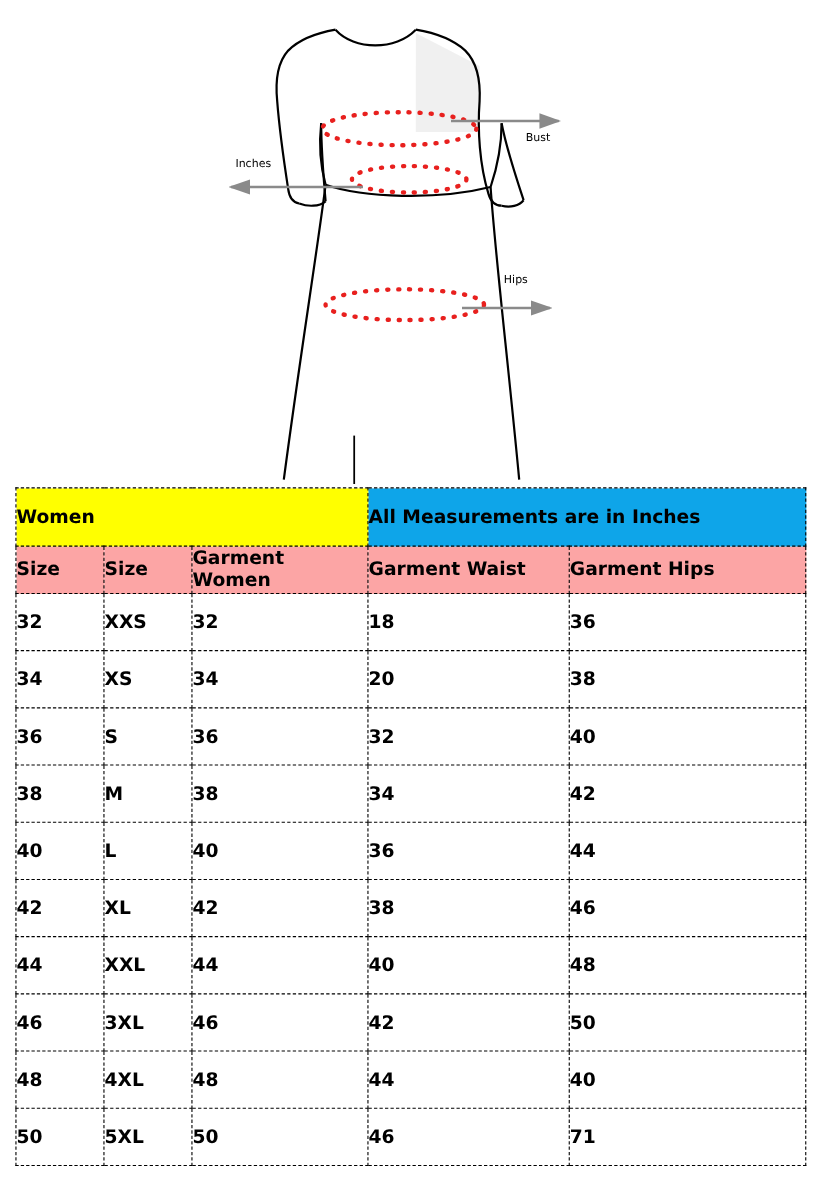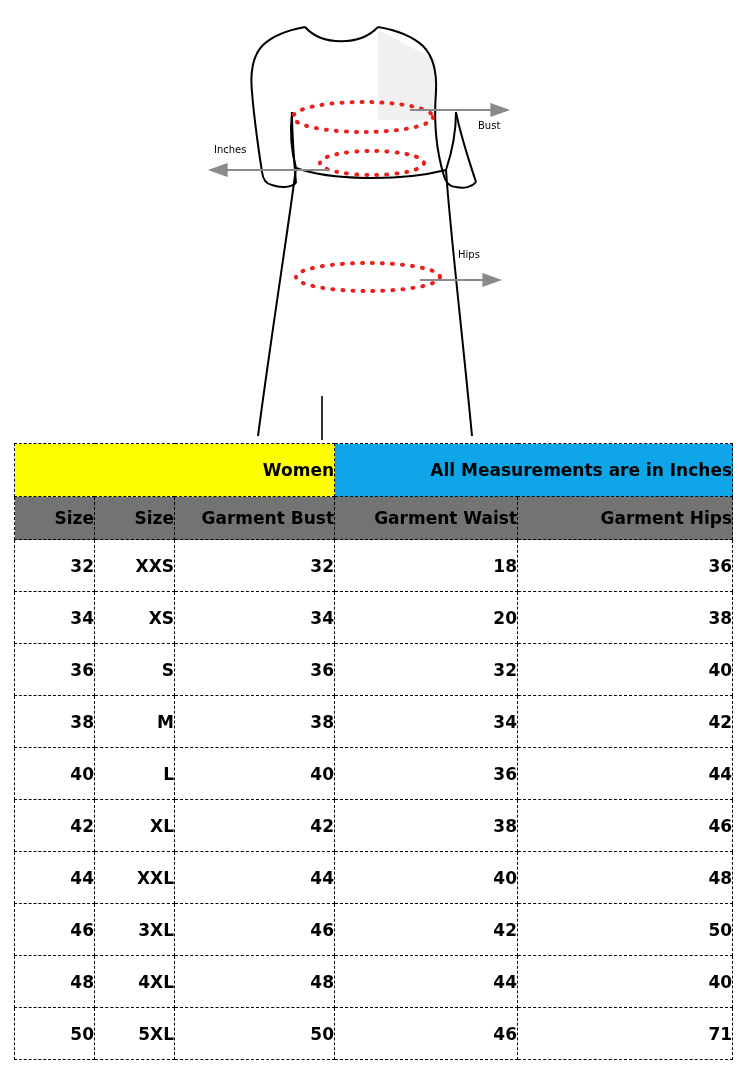--- a/index.html
+++ b/index.html
@@ -48,39 +48,39 @@
     top: 443px;
     width: 718px;
   }
   table.size-chart {
     border-collapse: collapse;
     width: 718px;
     table-layout: fixed;
   }
   table.size-chart td {
     border: 1px dashed #000000;
-    text-align: right;
+    text-align: left;
     font-weight: bold;
     font-size: 17px;
     font-family: "DejaVu Sans", sans-serif;
     padding: 0;
   }
   .row-title td {
     height: 52px;
     font-size: 19px;
   }
   .cell-women {
     background: #ffff00;
   }
   .cell-measure {
     background: #0ea5e9;
   }
   .row-head td {
     height: 42px;
-    background: #737373;
+    background: #fca5a5;
     font-size: 17px;
   }
   .row-data td {
     height: 51px;
     font-size: 18px;
   }
 
   
   col.c0 { width: 80px; }
   col.c1 { width: 80px; }
@@ -169,21 +169,21 @@
           <col class="c4">
       </colgroup>
       <tbody id="table-body">
         <tr class="row-title">
           <td class="cell-women" colspan="3">Women</td>
           <td class="cell-measure" colspan="2">All Measurements are in Inches</td>
         </tr>
         <tr class="row-head">
           <td>Size</td>
           <td>Size</td>
-          <td>Garment Bust</td>
+          <td>Garment Women</td>
           <td>Garment Waist</td>
           <td>Garment Hips</td>
         </tr>
       <tr class="row-data">
             <td>32</td>
             <td>XXS</td>
             <td>32</td>
             <td>18</td>
             <td>36</td>
           </tr>

